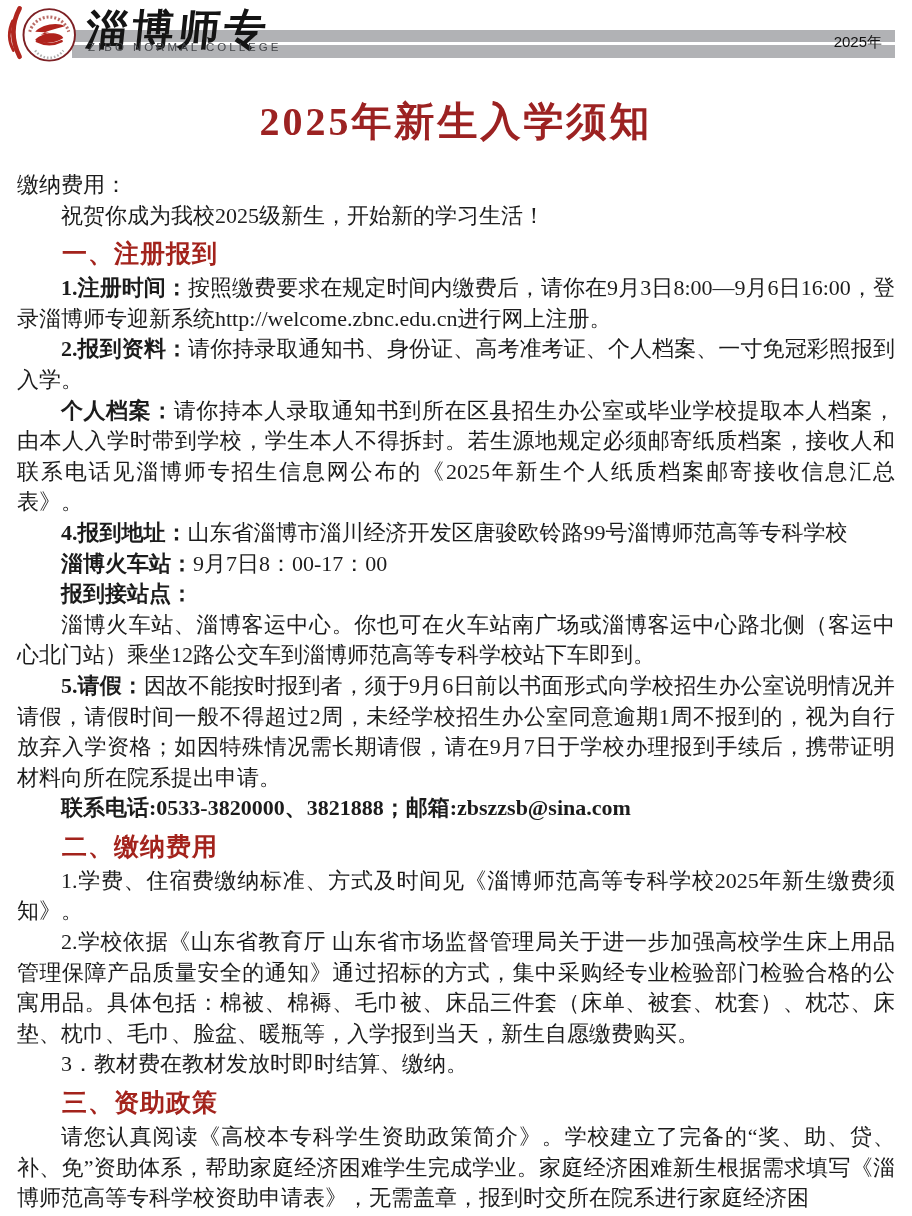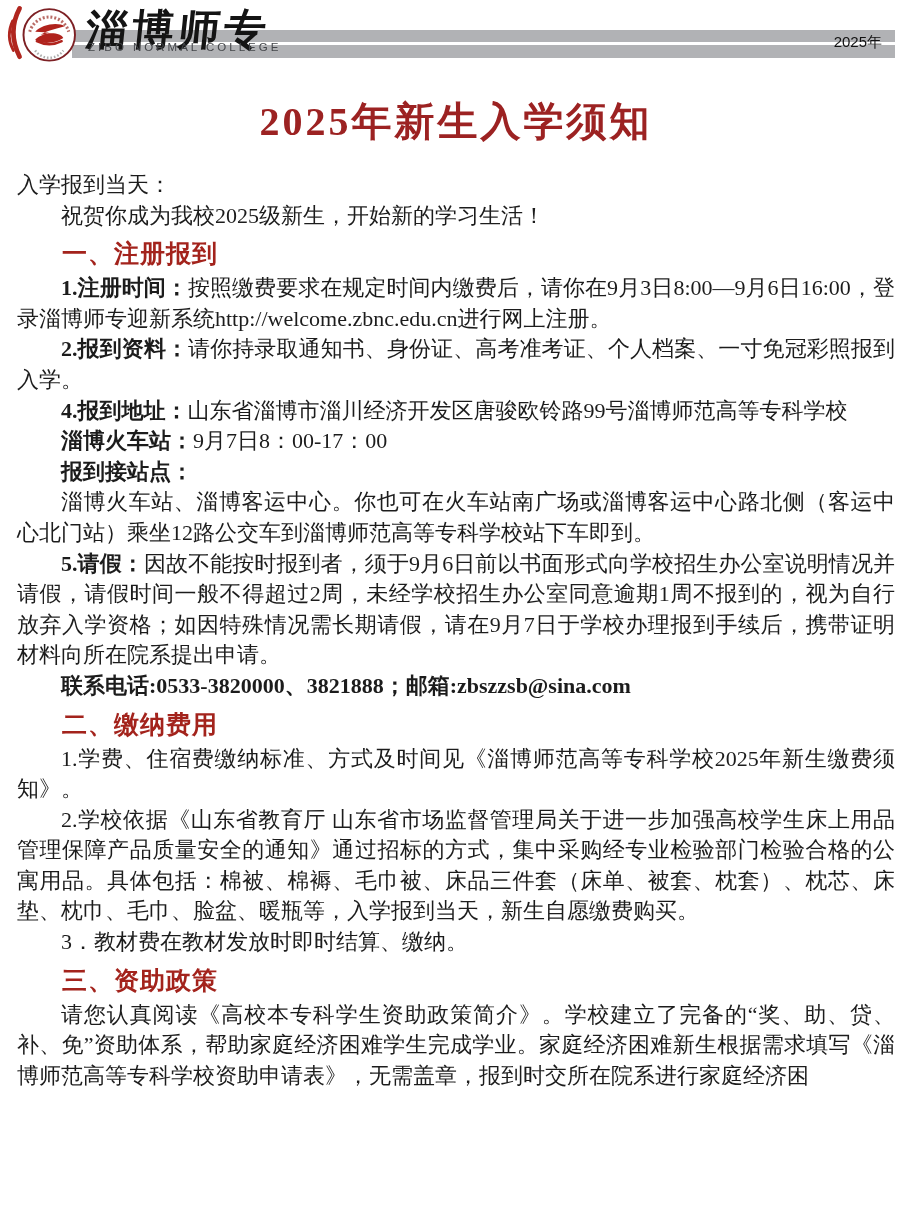--- a/index.html
+++ b/index.html
@@ -77,27 +77,28 @@
     <div class="logo-cn">淄博师专</div>
     <div class="logo-en">ZIBO NORMAL COLLEGE</div>
 
     <div class="year">2025年</div>
   </div>
 
   <div class="doc">
 
     <h1 class="title">2025年新生入学须知</h1>
 
-    <p class="para">入学报到当天：</p>
+    <p class="para">缴纳费用：</p>
     <p class="para indent">祝贺你成为我校2025级新生，开始新的学习生活！</p>
 
     <h2 class="sec">一、注册报到</h2>
 
     <p class="para indent"><b class="lead">1.注册时间：</b><span>按照缴费要求在规定时间内缴费后，请你在9月3日8:00—9月6日16:00，登录淄博师专迎新系统http://welcome.zbnc.edu.cn进行网上注册。</span></p>
     <p class="para indent"><b class="lead">2.报到资料：</b><span>请你持录取通知书、身份证、高考准考证、个人档案、一寸免冠彩照报到入学。</span></p>
+    <p class="para indent"><b class="lead">个人档案：</b><span>请你持本人录取通知书到所在区县招生办公室或毕业学校提取本人档案，由本人入学时带到学校，学生本人不得拆封。若生源地规定必须邮寄纸质档案，接收人和联系电话见淄博师专招生信息网公布的《2025年新生个人纸质档案邮寄接收信息汇总表》。</span></p>
     <p class="para indent"><b class="lead">4.报到地址：</b><span>山东省淄博市淄川经济开发区唐骏欧铃路99号淄博师范高等专科学校</span></p>
     <p class="para indent"><b class="lead">淄博火车站：</b><span>9月7日8：00-17：00</span></p>
     <p class="para indent"><b class="lead">报到接站点：</b><span></span></p>
     <p class="para indent"><b class="lead"></b><span>淄博火车站、淄博客运中心。你也可在火车站南广场或淄博客运中心路北侧（客运中心北门站）乘坐12路公交车到淄博师范高等专科学校站下车即到。</span></p>
     <p class="para indent"><b class="lead">5.请假：</b><span>因故不能按时报到者，须于9月6日前以书面形式向学校招生办公室说明情况并请假，请假时间一般不得超过2周，未经学校招生办公室同意逾期1周不报到的，视为自行放弃入学资格；如因特殊情况需长期请假，请在9月7日于学校办理报到手续后，携带证明材料向所在院系提出申请。</span></p>
     <p class="para indent"><b class="lead">联系电话:0533-3820000、3821888；邮箱:zbszzsb@sina.com</b><span></span></p>
 
     <h2 class="sec">二、缴纳费用</h2>
 
     <p class="para indent"><b class="lead"></b><span>1.学费、住宿费缴纳标准、方式及时间见《淄博师范高等专科学校2025年新生缴费须知》。</span></p>

